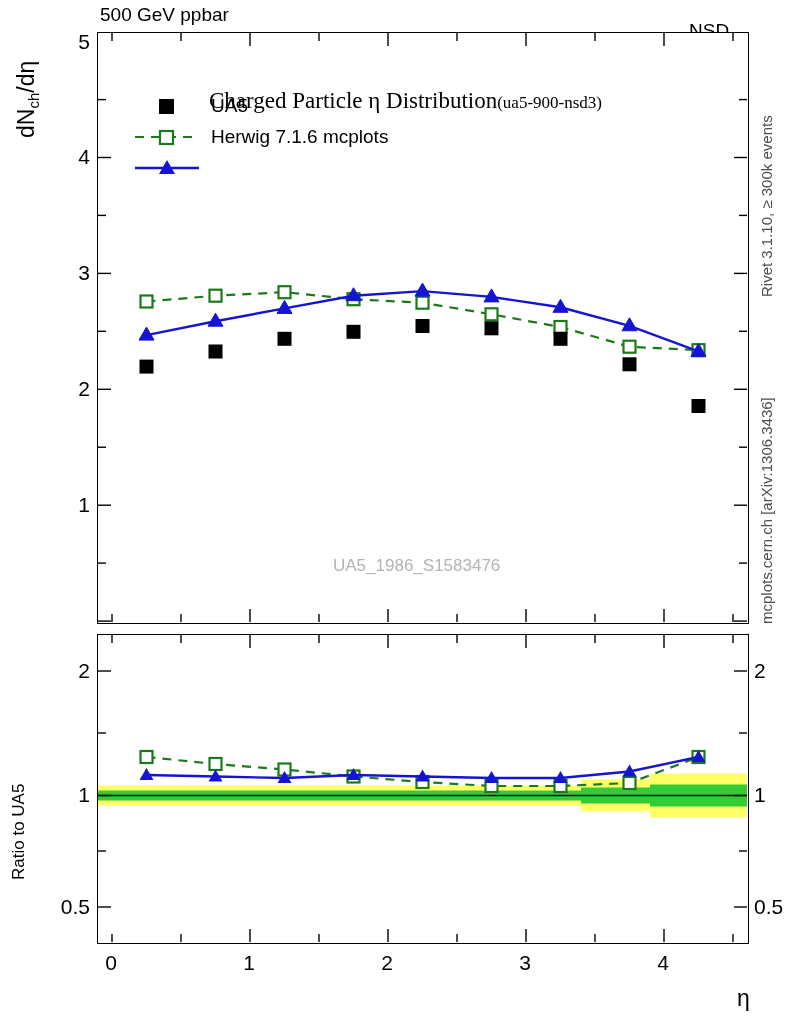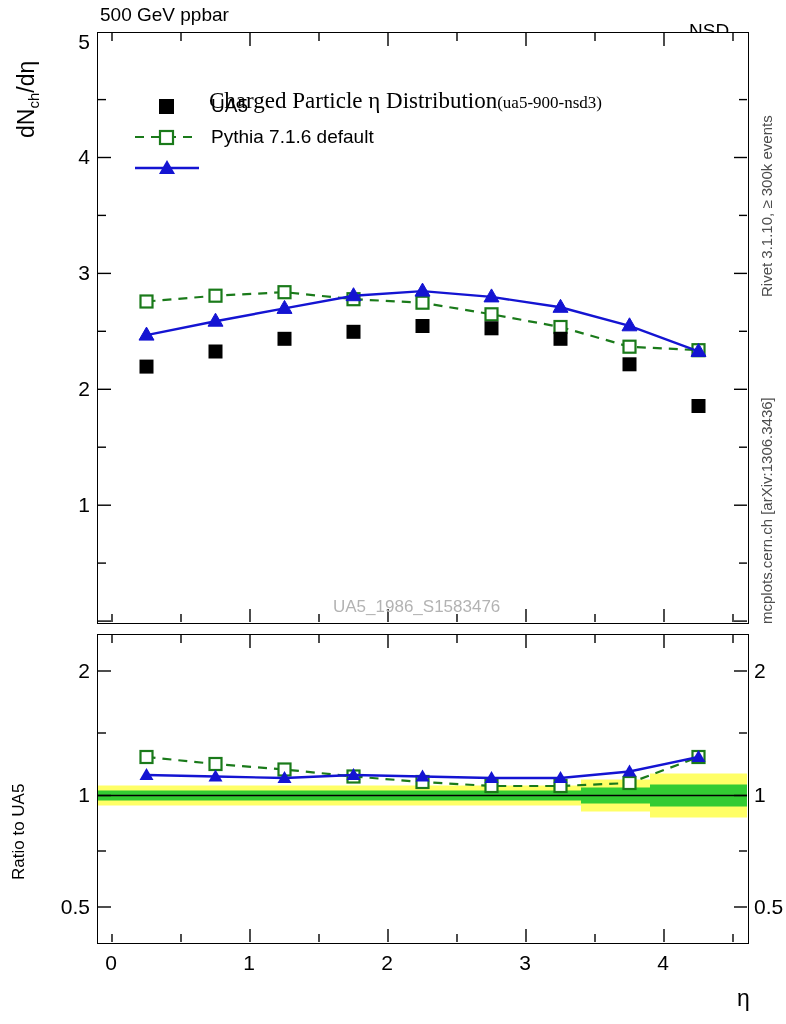--- a/index.html
+++ b/index.html
@@ -107,21 +107,20 @@
     top: 0;
     width: 70px;
     height: 28px;
   }
 
   
   #watermark {
     left: 333px; top: 556px;
     font-size: 17px;
     color: #b3b3b3;
-    margin-top: 41px;
   }
 </style>
 </head>
 <body>
 
 <div id="root">
 
   <div class="abs txt" id="header-left">500 GeV ppbar</div>
   <div class="abs txt" id="header-right">NSD</div>
 
@@ -246,21 +245,21 @@
       <svg class="legend-mark" viewBox="0 0 70 28">
         <rect x="26" y="7" width="15" height="15" fill="#000000"></rect>
       </svg>
       <span class="legend-label txt">UA5</span>
     </div>
     <div class="legend-row">
       <svg class="legend-mark" viewBox="0 0 70 28">
         <line x1="2" y1="14" x2="66" y2="14" stroke="#1a7a1a" stroke-width="2.2" stroke-dasharray="9,7"></line>
         <rect x="27" y="8" width="13" height="13" fill="#ffffff" stroke="#1a7a1a" stroke-width="2.2"></rect>
       </svg>
-      <span class="legend-label txt">Pythia 7.1.6 default</span>
+      <span class="legend-label txt">Herwig 7.1.6 mcplots</span>
     </div>
     <div class="legend-row">
       <svg class="legend-mark" viewBox="0 0 70 28">
         <line x1="2" y1="14" x2="66" y2="14" stroke="#1414d2" stroke-width="2.4"></line>
         <polygon points="34,6 42,20 26,20" fill="#1414d2"></polygon>
       </svg>
     </div>
   </div>
 
   <div class="abs txt" id="watermark">UA5_1986_S1583476</div>

